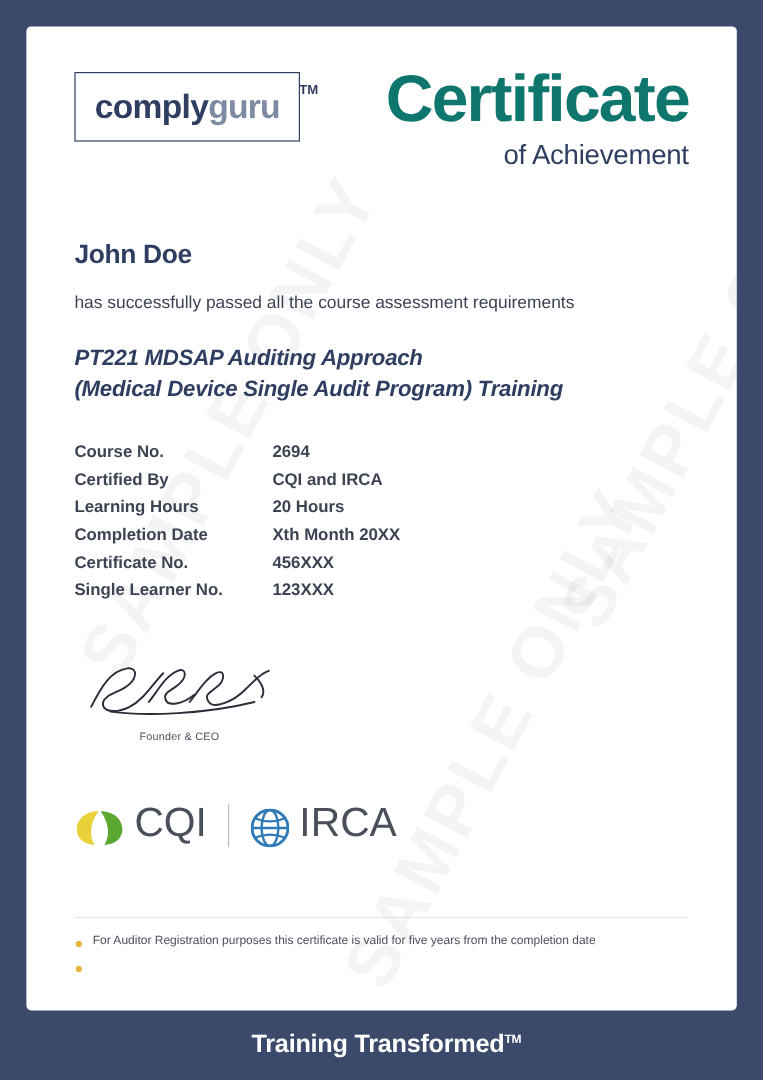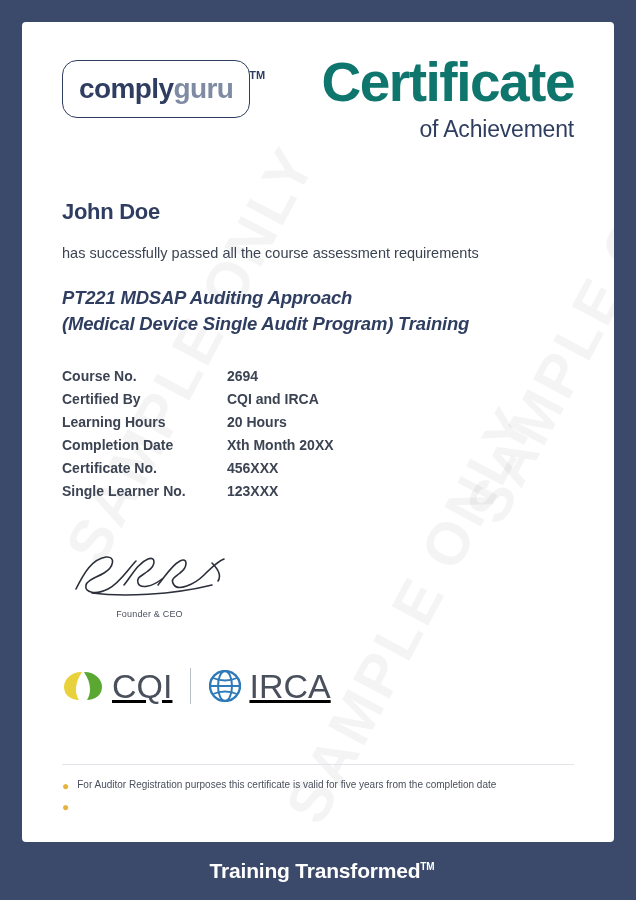--- a/index.html
+++ b/index.html
@@ -64,21 +64,21 @@
 
   
   .header {
     display: flex;
     align-items: flex-start;
     justify-content: space-between;
     padding: 38px 40px 0 40px;
   }
   .logo-box {
     border: 1.5px solid #2f3e60;
-    border-radius: 15px;
+    border-radius: 0;
     padding: 14px 16px 14px 16px;
     position: relative;
     display: inline-block;
   }
   .logo-text {
     font-size: 28px;
     font-weight: bold;
     letter-spacing: -0.6px;
     line-height: 1;
   }
@@ -164,23 +164,22 @@
     font-size: 9px;
     color: #4a4f5c;
     margin-top: 4px;
     letter-spacing: 0.2px;
   }
 
   
   .accred {
     margin-top: 48px;
     display: flex;
-    align-items: center;
+    align-items: flex-end;
     gap: 0px;
-    text-decoration: underline;
   }
   .cqi-mark {
     position: relative;
     width: 42px;
     height: 32px;
     margin-right: 8px;
   }
   .cqi-text {
     font-size: 34px;
     color: #4a4f5c;

